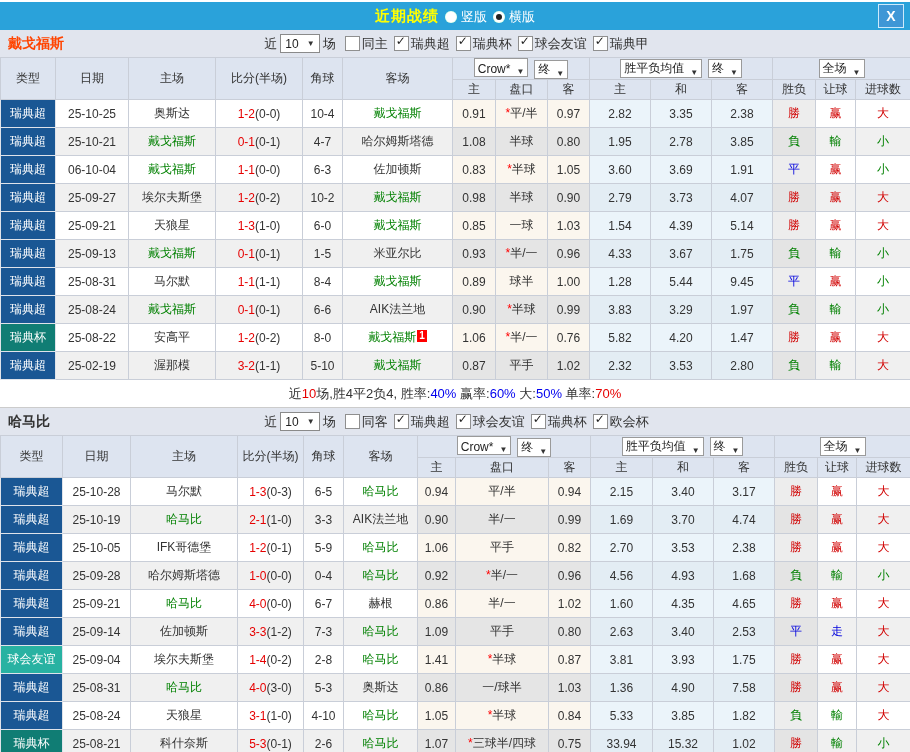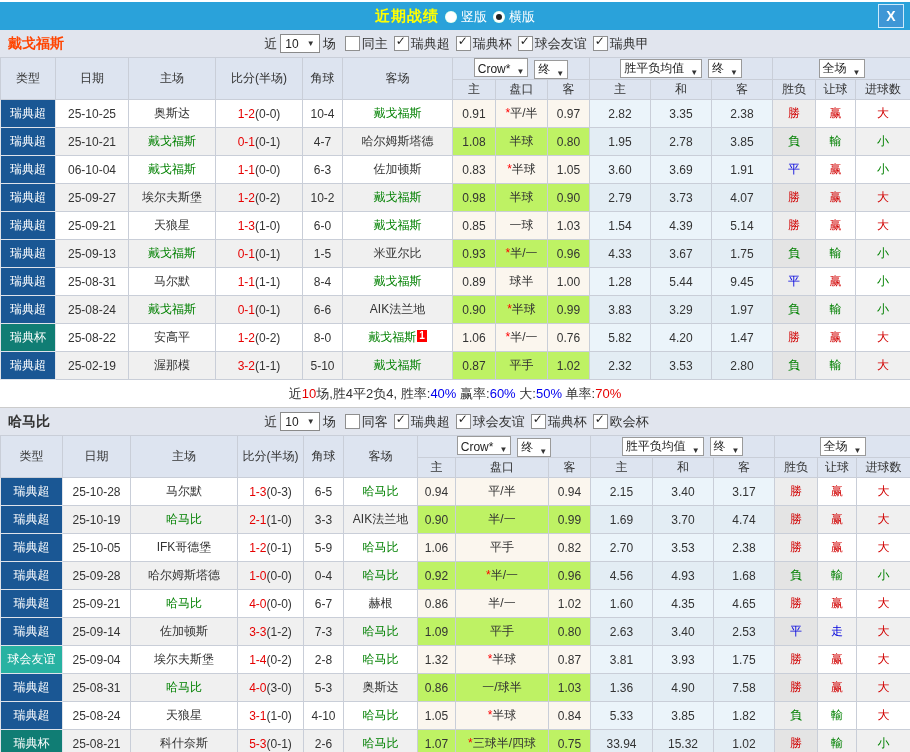--- a/index.html
+++ b/index.html
@@ -20,21 +20,21 @@
   .cb{display:inline-flex;align-items:center;margin-left:6px;cursor:pointer}
   .cb-box{display:inline-block;width:13px;height:13px;border:1px solid #8f8f8f;background:#fff;position:relative;margin-right:2px}
   .cb-box.on::after{content:"✓";position:absolute;left:1px;top:-3px;font-size:12px;font-weight:bold;color:#222}
   table{border-collapse:collapse;table-layout:fixed;width:910px}
   th,td{border:1px solid #c9ced8;text-align:center;padding:0;white-space:nowrap;overflow:hidden;font-size:12px;color:#333;font-weight:normal}
   thead th{background:#dde4f0}
   tr.grp th{height:21px}
   tr.sub th{height:19px}
   tbody td{height:27px}
   tr.even td{background:#f0f0f0}
-  td.cream{background:#fbf6ee}  tr.even td.cream{background:#bef264}
+  td.cream{background:#fbf6ee}  tr.even td.cream{background:#e5e5e5}
   td.blu{background:#ebf4fa}    tr.even td.blu{background:#e3edf4}
   td.res{background:#ededed}    tr.even td.res{background:#e4e4e4}
   td.league{color:#fff;border-color:#dfe3ea}
   .dd{display:inline-flex;align-items:flex-end;border:1px solid #9a9a9a;background:#fff;height:17px;padding:0 3px;margin:0 3px;font-size:12px;color:#222;cursor:pointer}
   .dd .dd-lbl{margin-right:6px}
   .score-main{color:#e60000}
   .score-half{color:#333}
   .star{color:#ff0000}
   .focus-team{color:#008000}
   .badge{display:inline-block;background:#ff0000;color:#fff;font-size:10px;line-height:12px;padding:0 2px;margin-left:1px;vertical-align:2px;font-weight:bold}
@@ -506,21 +506,21 @@
           <td style="color: rgb(0, 0, 221);">走</td>
           <td style="color: rgb(209, 0, 0);">大</td>
         </tr>
         <tr>
           <td class="league" style="background: rgb(40, 178, 162);">球会友谊</td>
           <td>25-09-04</td>
           <td><span>埃尔夫斯堡</span></td>
           <td><span class="score-main">1-4</span><span class="score-half">(0-2)</span></td>
           <td>2-8</td>
           <td><span class="focus-team">哈马比</span></td>
-          <td class="cream">1.32</td>
+          <td class="cream">1.41</td>
           <td class="cream"><span class="star">*</span><span>半球</span></td>
           <td class="cream">0.87</td>
           <td class="blu">3.81</td>
           <td class="blu">3.93</td>
           <td class="blu">1.75</td>
           <td class="res" style="color: rgb(209, 0, 0);">勝</td>
           <td style="color: rgb(209, 0, 0);">赢</td>
           <td style="color: rgb(209, 0, 0);">大</td>
         </tr>
         <tr class="even">

